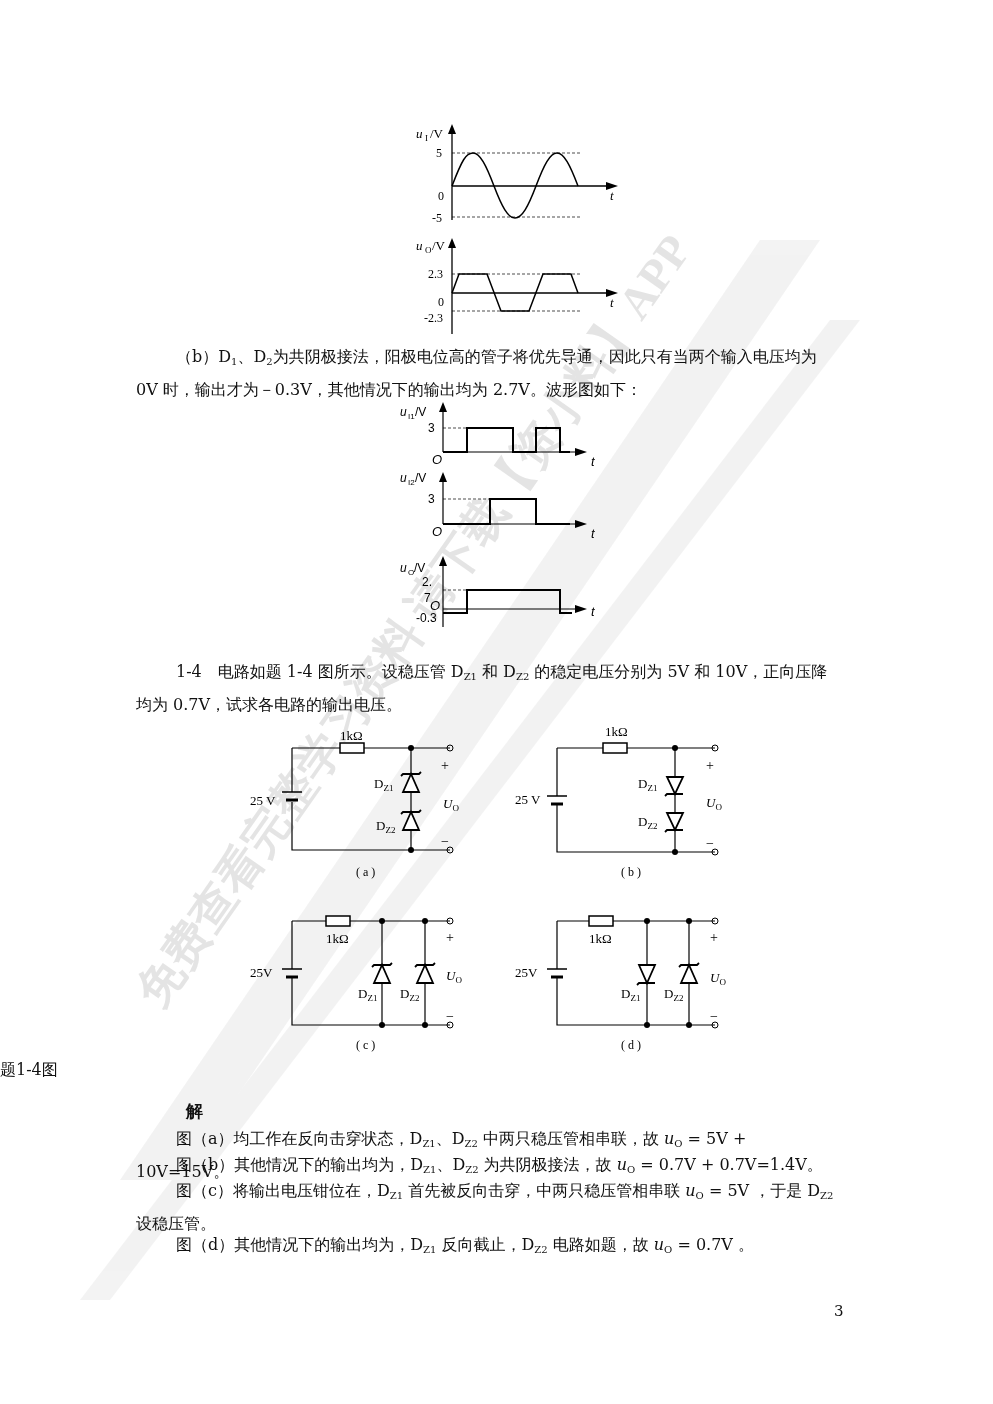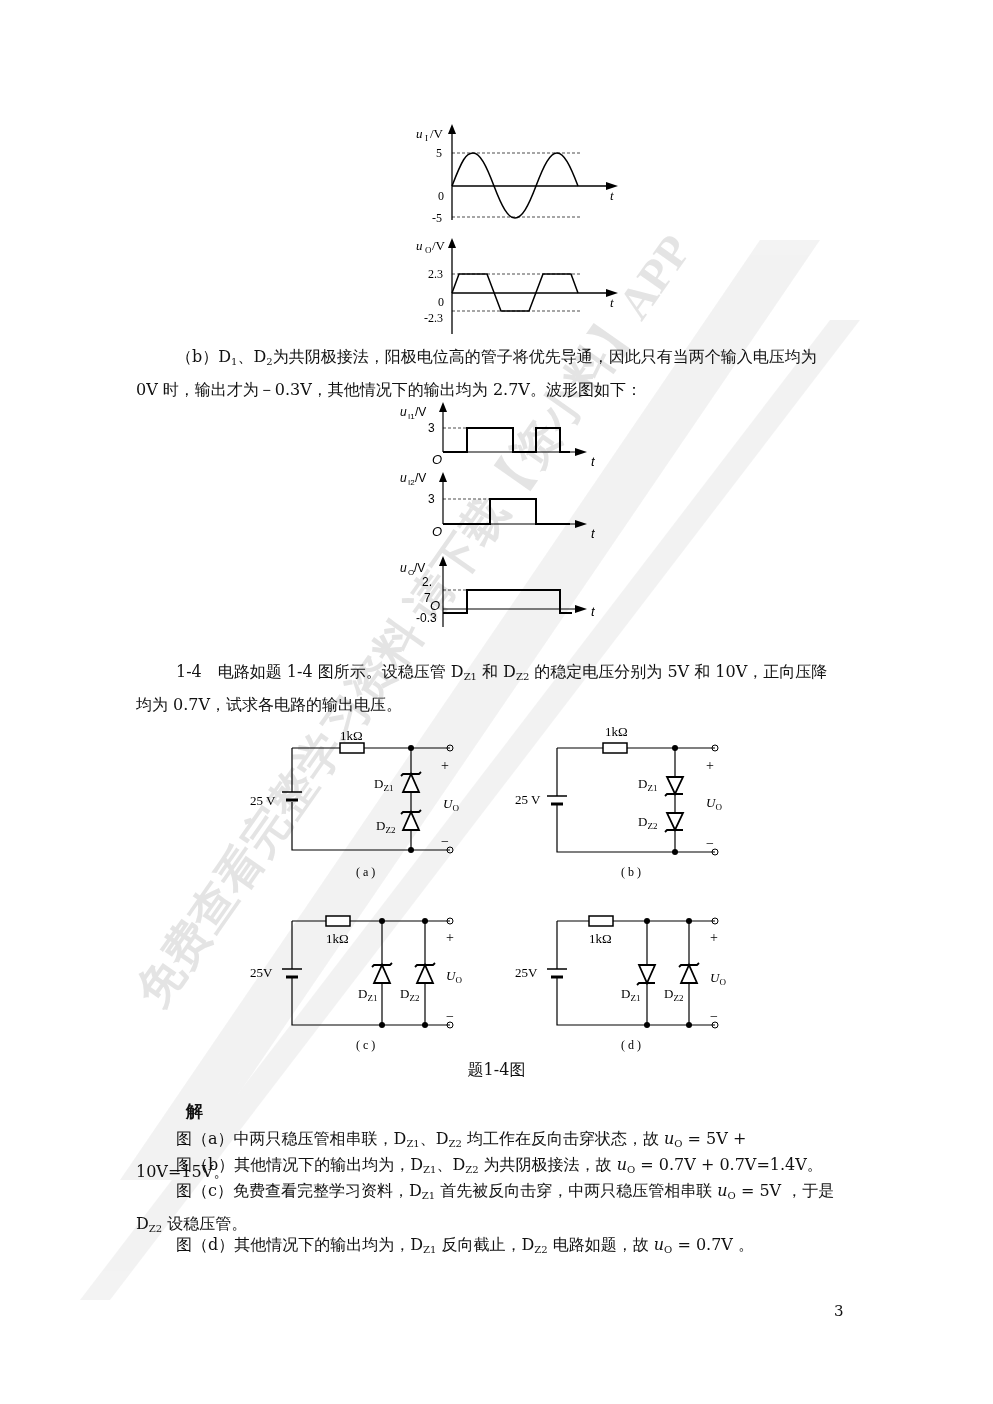--- a/index.html
+++ b/index.html
@@ -5,21 +5,21 @@
   html, body { margin:0; padding:0; background:#ffffff; }
   body { width:993px; height:1404px; position:relative; overflow:hidden;
          font-family:"DejaVu Serif","Liberation Serif",serif; color:#111; }
   .watermark { position:absolute; left:0; top:0; width:993px; height:1404px; pointer-events:none; }
   .para { position:absolute; left:136px; width:700px; font-size:16px; line-height:28px; }
   .indent { text-indent:40px; }
   .sub { font-size:10px; vertical-align:-3px; }
   .italic { font-style:italic; }
   svg text { font-family:"Liberation Serif",serif; }
   .sans text { font-family:"Liberation Sans",sans-serif; }
-  .figtitle { position:absolute; left:0; width:993px; text-align:center; top:1060px; font-size:16px; }
+  .figtitle { position:absolute; left:0; width:993px; top:1060px; font-size:16px; }
   .jie { position:absolute; left:186px; top:1100px; font-size:17px; font-weight:bold; }
   .pagenum { position:absolute; left:834px; top:1302px; font-size:15px; }
 </style>
 </head>
 <body>
 
 <svg class="watermark" width="993" height="1404">
   <g opacity="0.10" fill="#888">
     <polygon points="120,1180 180,1180 820,240 760,240"></polygon>
     <polygon points="80,1300 110,1300 860,320 830,320"></polygon>
@@ -236,25 +236,25 @@
   <text x="205" y="77" font-size="13" font-style="italic"><tspan>U</tspan><tspan font-size="9" dy="3" font-style="normal">O</tspan></text>
   <text x="205" y="116" font-size="14">−</text>
   <text x="116" y="144" font-size="12">( d )</text>
 </svg>
 
 <div class="figtitle">题1-4图</div>
 
 <div class="jie">解</div>
 
 <div class="para indent" style="top:1125px">
-  <span>图（a）中两只稳压管相串联，D</span><span class="sub">Z1</span><span>、D</span><span class="sub">Z2</span><span> 均工作在反向击穿状态，故 </span><span class="italic">u</span><span class="sub">O</span><span> = 5V + 10V=15V。</span>
+  <span>图（a）均工作在反向击穿状态，D</span><span class="sub">Z1</span><span>、D</span><span class="sub">Z2</span><span> 中两只稳压管相串联，故 </span><span class="italic">u</span><span class="sub">O</span><span> = 5V + 10V=15V。</span>
 </div>
 <div class="para indent" style="top:1151px">
   <span>图（b）其他情况下的输出均为，D</span><span class="sub">Z1</span><span>、D</span><span class="sub">Z2</span><span> 为共阴极接法，故 </span><span class="italic">u</span><span class="sub">O</span><span> = 0.7V + 0.7V=1.4V。</span>
 </div>
 <div class="para indent" style="top:1177px">
-  <span>图（c）免费查看完整学习资料，D</span><span class="sub">Z1</span><span> 首先被反向击穿，中两只稳压管相串联 </span><span class="italic">u</span><span class="sub">O</span><span> = 5V ，于是 D</span><span class="sub">Z2</span><span> 设稳压管。</span>
+  <span>图（c）将输出电压钳位在，D</span><span class="sub">Z1</span><span> 首先被反向击穿，中两只稳压管相串联 </span><span class="italic">u</span><span class="sub">O</span><span> = 5V ，于是 D</span><span class="sub">Z2</span><span> 设稳压管。</span>
 </div>
 <div class="para indent" style="top:1231px">
   <span>图（d）其他情况下的输出均为，D</span><span class="sub">Z1</span><span> 反向截止，D</span><span class="sub">Z2</span><span> 电路如题，故 </span><span class="italic">u</span><span class="sub">O</span><span> = 0.7V 。</span>
 </div>
 
 <div class="pagenum">3</div>
 
 </body></html>

